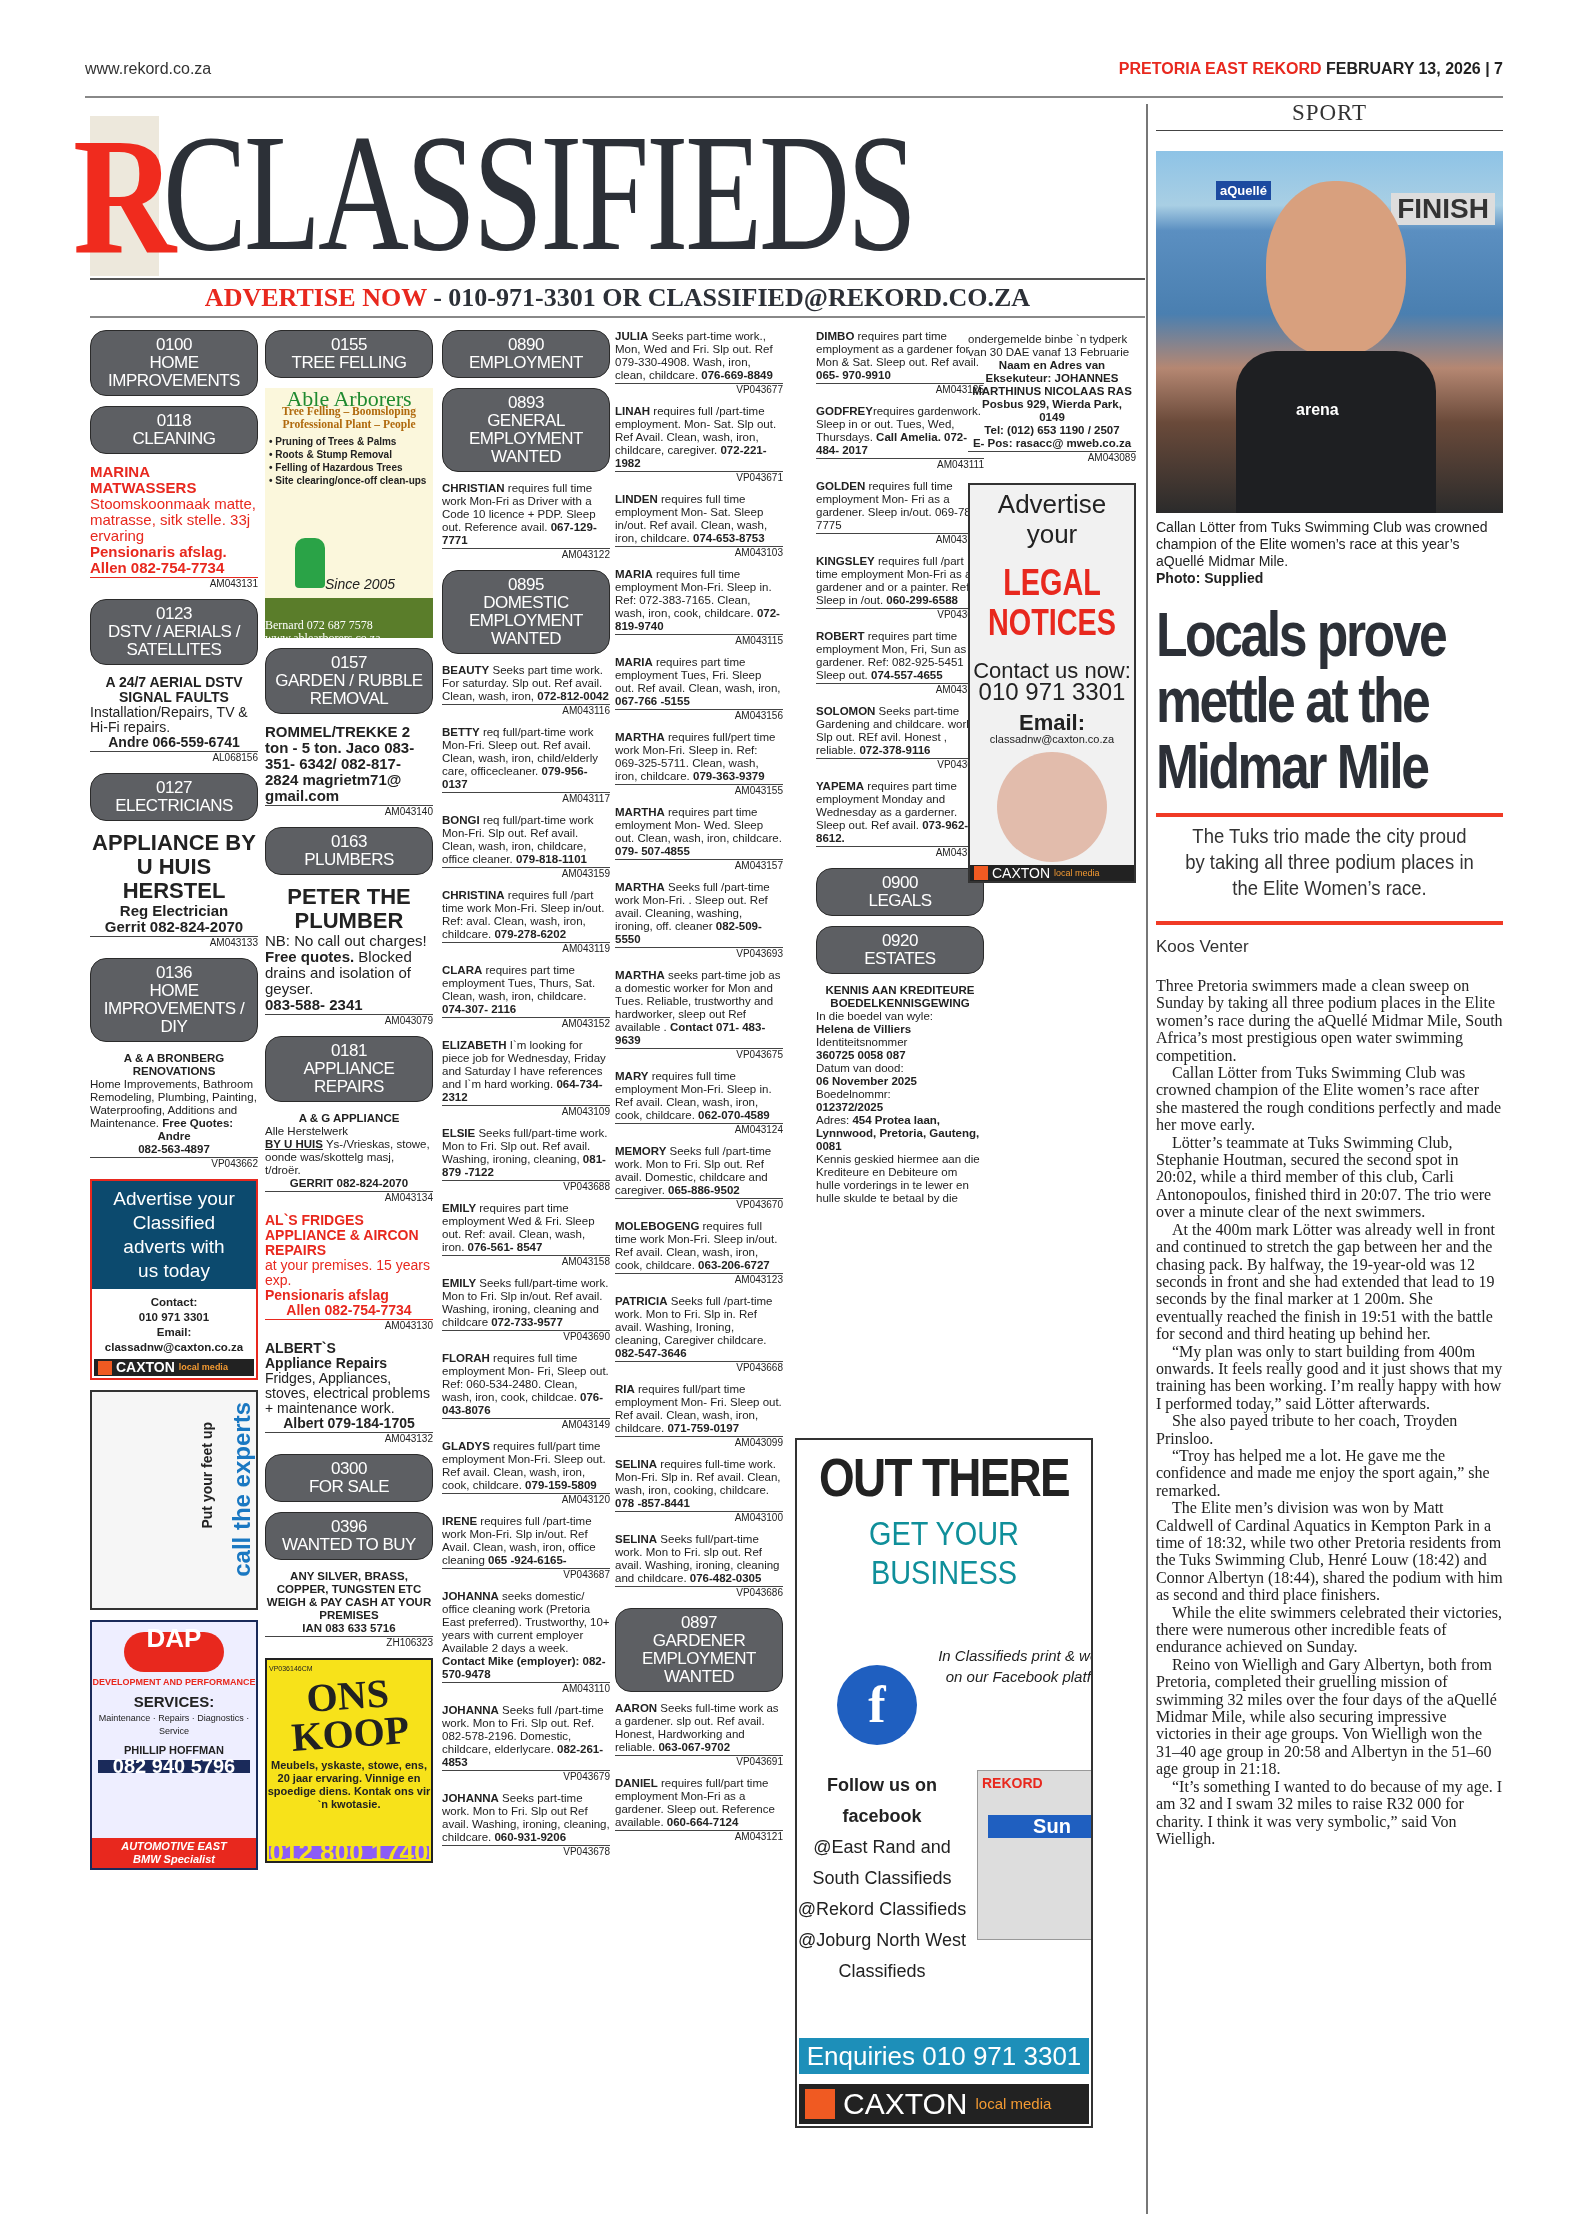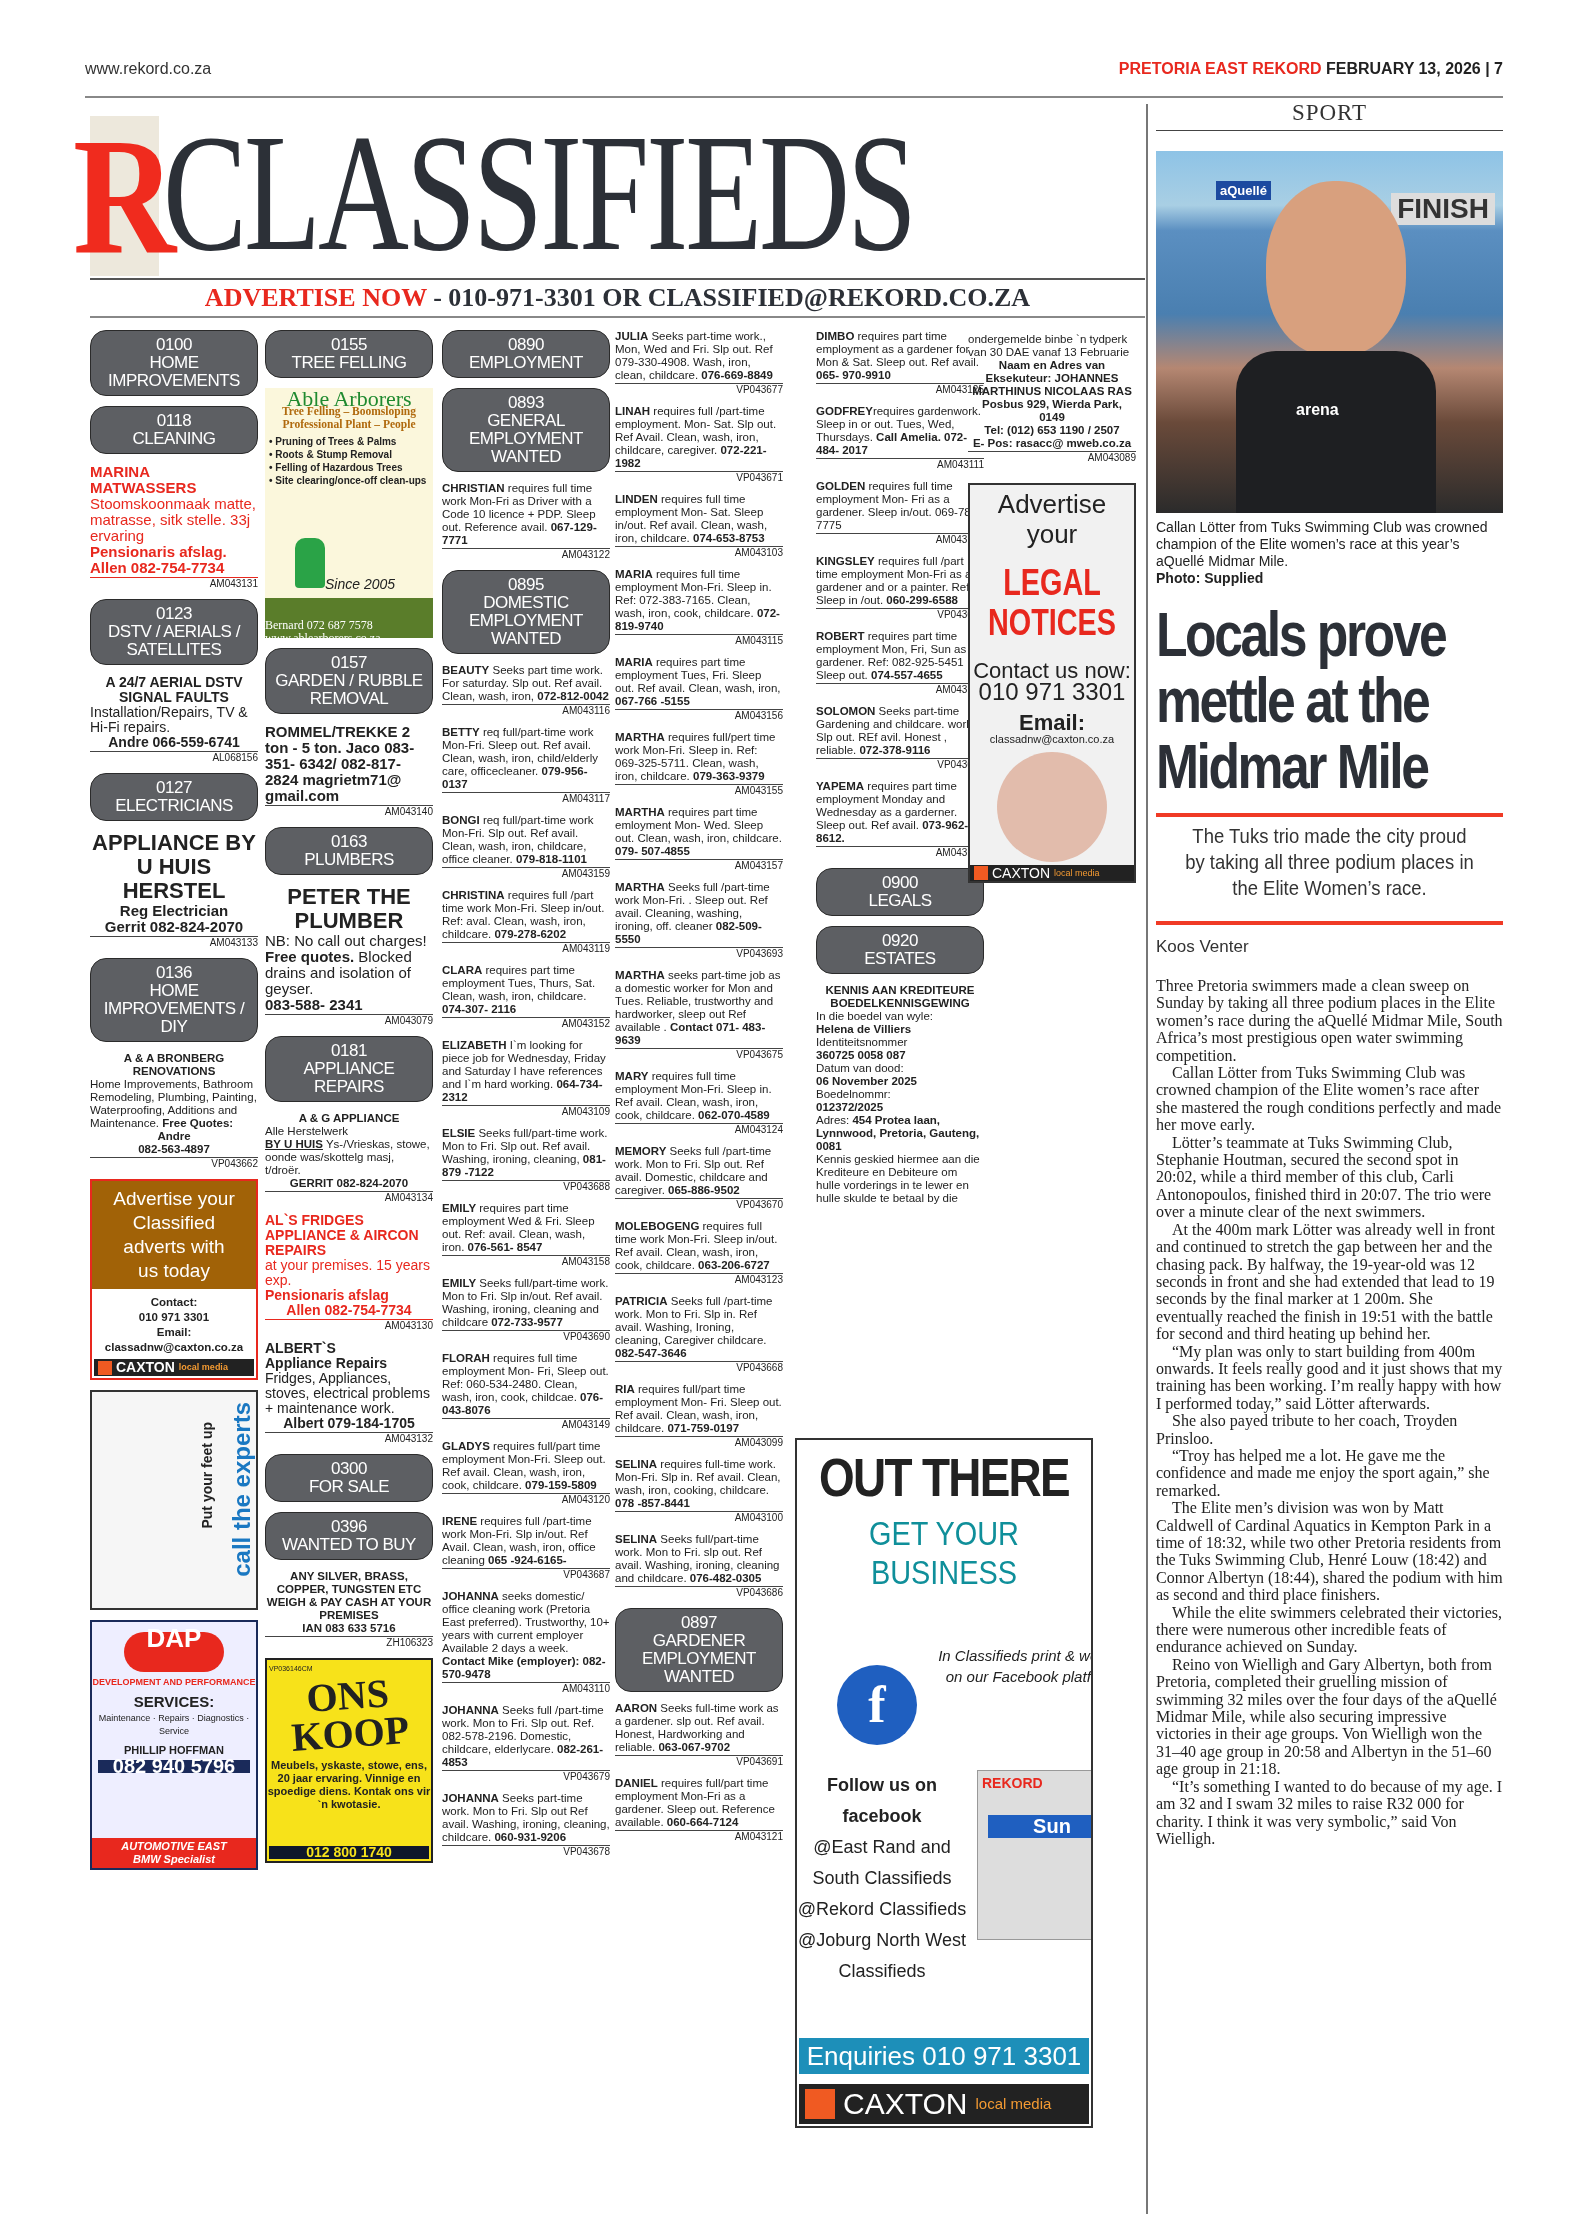--- a/index.html
+++ b/index.html
@@ -26,41 +26,41 @@
 .center{text-align:center}
 .big{font-size:22px;line-height:24px;font-weight:bold}
 .able{background:#fbf7dc;height:250px;margin-bottom:10px;position:relative;padding:4px 4px;overflow:hidden}
 .able .title{font-family:"Liberation Serif",serif;color:#1f8a2f;font-size:22px;text-align:center}
 .able .sub{font-family:"Liberation Serif",serif;color:#b06a0e;font-size:11.5px;text-align:center;font-weight:bold}
 .able ul{list-style:none;font-size:10px;margin-top:4px;font-weight:bold}
 .able .bottom{position:absolute;bottom:0;left:0;right:0;height:40px;background:#5a7d2a;color:#fff;font-family:"Liberation Serif",serif;font-size:12px;text-align:left;padding-top:21px}
 .able .since{position:absolute;left:60px;top:190px;font-style:italic;font-size:14px}
 .able .man{position:absolute;left:30px;top:150px;width:30px;height:50px;background:#2aa347;border-radius:10px 10px 4px 4px}
 .adbox-red{border:2px solid #e8281e;margin-bottom:10px}
-.adbox-red .top{background:#a16207;color:#fff;text-align:center;font-size:19px;line-height:24px;padding:6px 20px}
+.adbox-red .top{background:#0c4a6e;color:#fff;text-align:center;font-size:19px;line-height:24px;padding:6px 20px}
 .adbox-red .bottom{text-align:center;font-size:11.5px;font-weight:bold;padding:6px 2px 2px;line-height:15px}
 .caxton{background:#222;color:#fff;font-size:14px;display:flex;align-items:center;gap:4px;padding:1px 4px;margin-top:4px}
 .caxton .logo{width:14px;height:14px;background:#f05a22;display:inline-block}
 .caxton small{color:#f39a32;font-size:9px}
 .promo{border:2px solid #333;height:220px;margin-bottom:10px;position:relative;background:#f6f6f6;overflow:hidden}
 .promo .vtext{position:absolute;right:8px;top:10px;writing-mode:vertical-rl;transform:rotate(180deg);font-size:24px;font-weight:bold;color:#1a78c2}
 .promo .vtext2{position:absolute;right:42px;top:30px;writing-mode:vertical-rl;transform:rotate(180deg);font-size:14px;font-weight:bold;color:#222}
 .dap{border:2px solid #1a2a5a;height:250px;background:#eef;position:relative;overflow:hidden}
 .dap .logo{margin:10px auto 0;width:100px;height:40px;background:#e8281e;color:#fff;font-weight:bold;font-size:26px;text-align:center;border-radius:20px}
 .dap .line{font-size:9px;text-align:center;color:#e8281e;font-weight:bold;margin-top:4px}
 .dap .serv{font-size:15px;text-align:center;font-weight:bold;margin-top:6px}
 .dap .items{font-size:9px;text-align:center;margin-top:4px}
 .dap .name{font-size:11px;font-weight:bold;text-align:center;margin-top:6px}
 .dap .phone{background:#1a2a5a;color:#fff;font-size:20px;font-weight:bold;text-align:center;margin:3px 6px}
 .dap .foot{background:#e8281e;color:#fff;font-size:11px;font-weight:bold;text-align:center;font-style:italic;position:absolute;bottom:0;left:0;right:0;padding:2px}
 .onskoop{background:#f7e21a;border:2px solid #222;height:205px;text-align:center;position:relative}
 .onskoop .tag{font-size:7px;text-align:left;padding:2px}
 .onskoop .t{font-family:"Liberation Serif",serif;font-weight:bold;font-size:40px;line-height:38px;color:#222;transform:rotate(-4deg)}
 .onskoop .d{font-size:11px;font-weight:bold;margin-top:6px;line-height:13px}
-.onskoop .p{background:#0f172a;color:#f7e21a;font-size:14px;font-weight:bold;position:absolute;bottom:2px;left:2px;right:2px}
+.onskoop .p{background:#8b5cf6;color:#f7e21a;font-size:26px;font-weight:bold;position:absolute;bottom:2px;left:2px;right:2px}
 .legal-ad{border:2px solid #333;height:400px;background:#f1f1f1;text-align:center;position:relative;overflow:hidden}
 .legal-ad .adv{font-size:26px;line-height:30px;padding-top:4px;color:#222}
 .legal-ad .lg{color:#e8281e;font-size:36px;font-weight:bold;line-height:40px;margin-top:14px;transform:scaleX(.8)}
 .legal-ad .c{font-size:22px;line-height:24px;margin-top:16px}
 .legal-ad .ph{font-size:24px;margin-top:2px}
 .legal-ad .em{font-size:22px;font-weight:bold;margin-top:18px}
 .legal-ad .ema{font-size:11px;margin-top:4px}
 .legal-ad .gavel{width:110px;height:110px;margin:6px auto;background:#c65a2a;border-radius:50%;opacity:.35}
 .outthere{position:absolute;left:795px;top:1438px;width:298px;height:690px;border:2px solid #333;background:#fff;overflow:hidden}
 .outthere .h1{font-size:54px;font-weight:bold;text-align:center;letter-spacing:-2px;transform:scaleX(.85);margin-top:6px}

